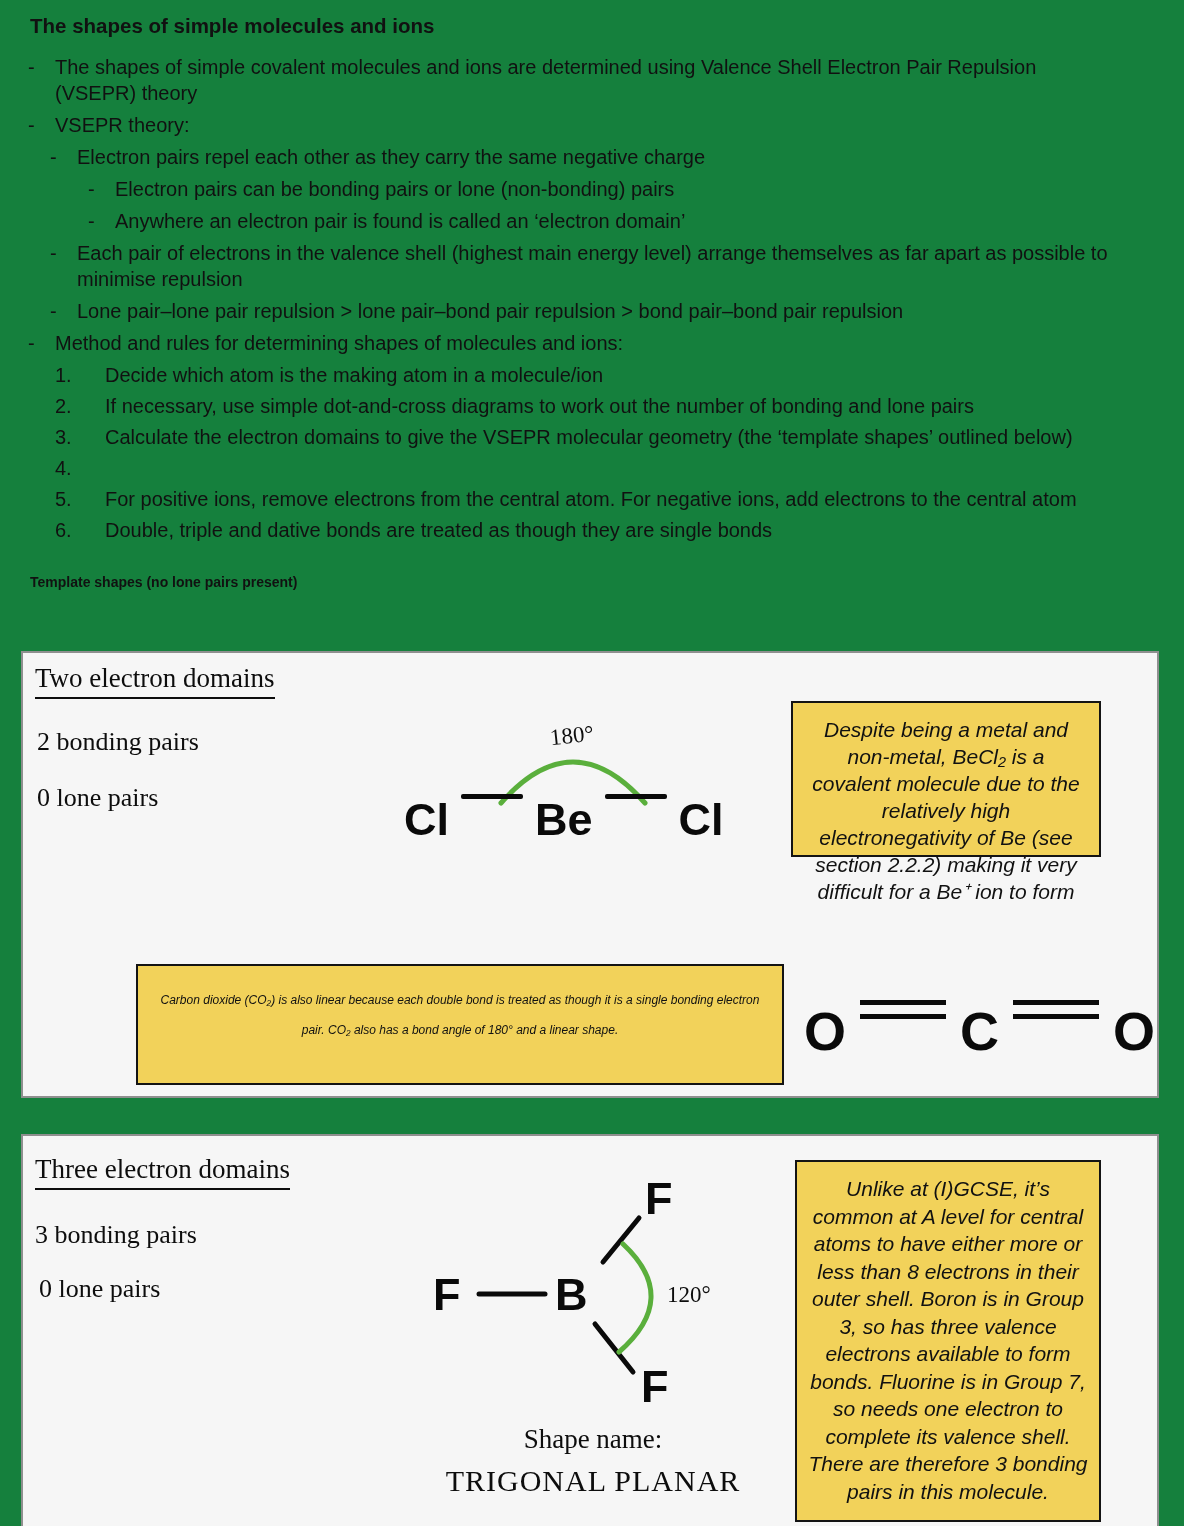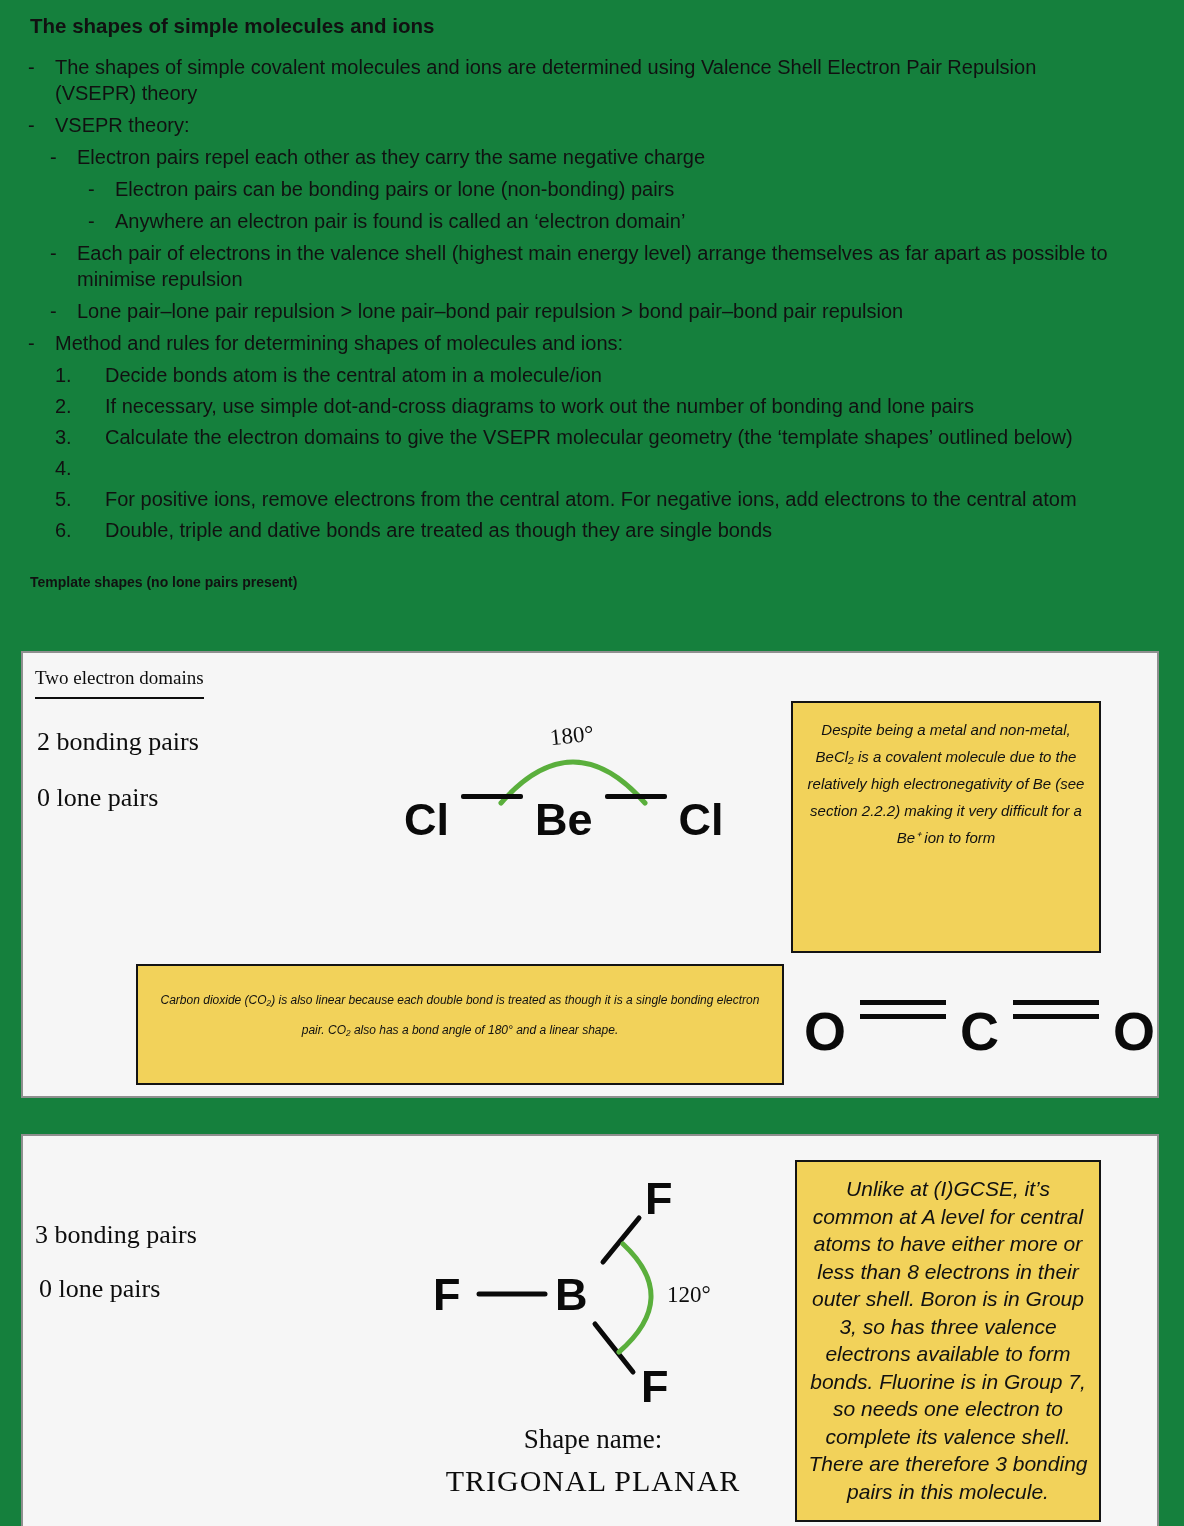--- a/index.html
+++ b/index.html
@@ -49,21 +49,21 @@
   }
   #panel-two{top:651px; height:447px;}
   #panel-three{top:1134px; height:420px;}
   
   .hw{
     font-family:cursive;
     color:#0d0d0d;
   }
   .hw-head{
     position:absolute;
-    font-size:19px;
+    font-size:27px;
     line-height:30px;
     border-bottom:2px solid #0d0d0d;
     padding-bottom:4px;
   }
   .hw-line{
     position:absolute;
     font-size:26px;
     line-height:30px;
   }
   .angle-label{
@@ -99,22 +99,22 @@
   .note{
     position:absolute;
     background:#f2d25a;
     border:2.5px solid #141414;
     box-sizing:border-box;
     font-style:italic;
     text-align:center;
     color:#111;
   }
   #note-becl2{
-    left:768px; top:48px; width:310px; height:252px;
-    padding:13px 13px; font-size:15px; line-height:27px;
+    left:768px; top:48px; width:310px; height:156px;
+    padding:13px 13px; font-size:21px; line-height:27px;
   }
   #note-co2{
     left:113px; top:311px; width:648px; height:121px;
     padding:19px 20px; font-size:12px; line-height:30px;
   }
   #note-bf3{
     left:772px; top:24px; width:306px; height:362px;
     padding:13px 9px; font-size:21px; line-height:27.5px;
   }
   .svg-abs{position:absolute;}
@@ -157,21 +157,21 @@
       <span class="dash">-</span>
       <span class="bt">Lone pair–lone pair repulsion &gt; lone pair–bond pair repulsion &gt; bond pair–bond pair repulsion</span>
     </div>
     <div class="b lv1">
       <span class="dash">-</span>
       <span class="bt">Method and rules for determining shapes of molecules and ions:</span>
     </div>
 
     <div class="nrow">
       <span class="nnum">1.</span>
-      <span class="ntext">Decide bonds atom is the central atom in a molecule/ion</span>
+      <span class="ntext">Decide which atom is the making atom in a molecule/ion</span>
     </div>
     <div class="nrow">
       <span class="nnum">2.</span>
       <span class="ntext">If necessary, use simple dot-and-cross diagrams to work out the number of bonding and lone pairs</span>
     </div>
     <div class="nrow">
       <span class="nnum">3.</span>
       <span class="ntext">Calculate the electron domains to give the VSEPR molecular geometry (the ‘template shapes’ outlined below)</span>
     </div>
     <div class="nrow">
@@ -219,20 +219,21 @@
       <span class="bond-double"></span>
       <span class="atom">C</span>
       <span class="bond-double"></span>
       <span class="atom">O</span>
     </div>
 
   </div>
 
   <div class="panel" id="panel-three">
 
+    <div class="hw hw-head" style="left:12px; top:18px;">Three electron domains</div>
     <div class="hw hw-line" style="left:12px; top:84px;">3 bonding pairs</div>
     <div class="hw hw-line" style="left:16px; top:138px;">0 lone pairs</div>
 
     <svg class="svg-abs" style="left:400px; top:22px;" width="350" height="270" viewBox="0 0 350 270">
       <text class="atom-svg" x="222" y="56">F</text>
       <line x1="180" y1="104" x2="216" y2="60" stroke="#0a0a0a" stroke-width="5" stroke-linecap="round"></line>
       <text class="atom-svg" x="10" y="152">F</text>
       <line x1="56" y1="136" x2="122" y2="136" stroke="#0a0a0a" stroke-width="5" stroke-linecap="round"></line>
       <text class="atom-svg" x="132" y="152">B</text>
       <line x1="172" y1="166" x2="210" y2="214" stroke="#0a0a0a" stroke-width="5" stroke-linecap="round"></line>

